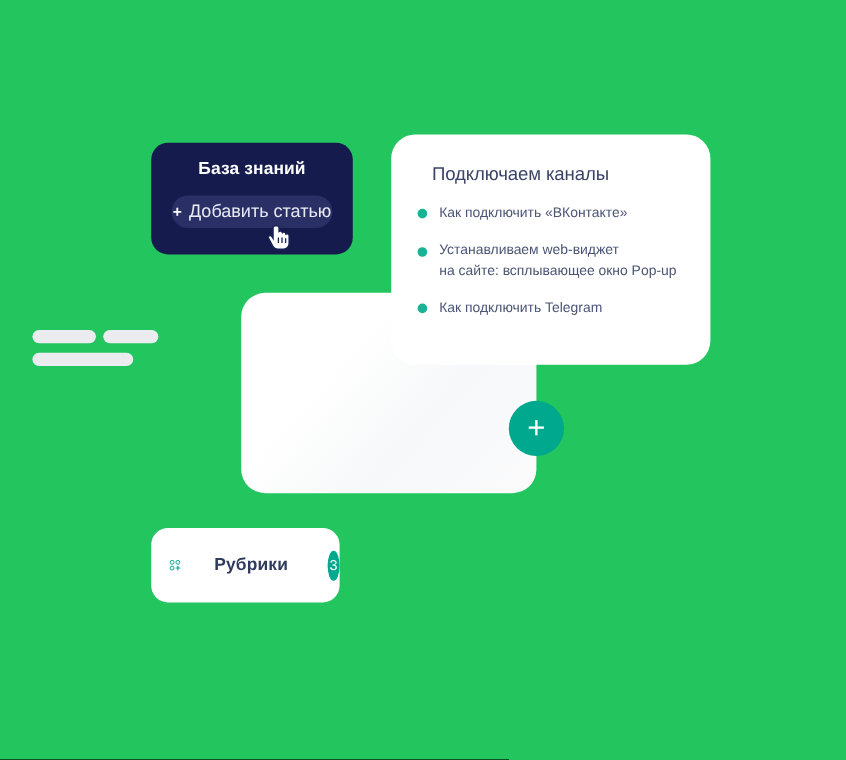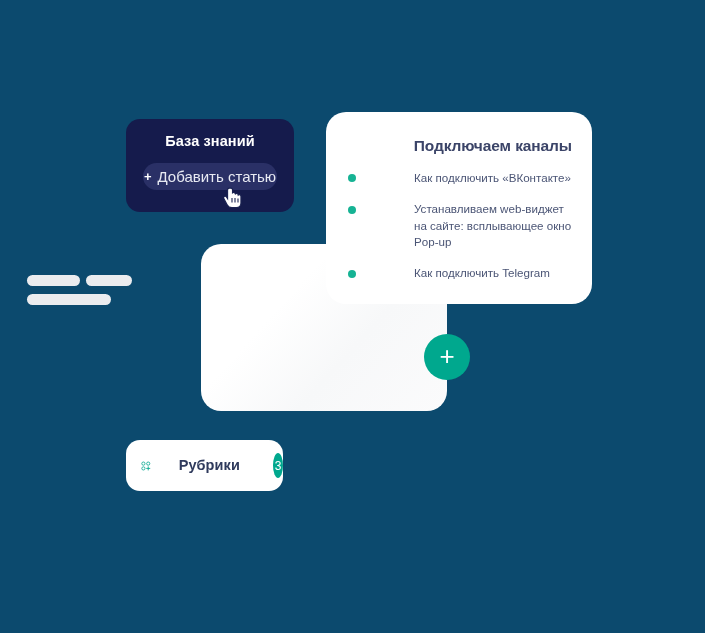--- a/index.html
+++ b/index.html
@@ -8,21 +8,21 @@
     background: #000000;
   }
   body {
     font-family: "Liberation Sans", sans-serif;
     -webkit-font-smoothing: antialiased;
   }
   #stage {
     position: relative;
     width: 705px;
     height: 633px;
-    background: #0c4a6e;
+    background: #22c55e;
     overflow: hidden;
   }
 
   
   .kb-card {
     position: absolute;
     left: 126px;
     top: 119px;
     width: 168px;
     height: 93px;
@@ -89,25 +89,24 @@
     height: 192px;
     background: #ffffff;
     border-radius: 20px;
     z-index: 5;
     box-sizing: border-box;
     padding: 24px 20px 0 22px;
   }
   .info-title {
     color: #3b4468;
     font-size: 15.5px;
-    font-weight: bold;
+    font-weight: normal;
     line-height: 1.33;
     letter-spacing: -.1px;
-    margin: 0 0 13px 0;
-    text-align: right;
+    margin: 0 0 13px 12px;
   }
   .info-title span { display: block; }
   .info-list { list-style: none; margin: 0; padding: 0; }
   .info-list li {
     display: flex;
     align-items: flex-start;
     gap: 10px;
     margin-bottom: 15px;
   }
   .info-list li:last-child { margin-bottom: 0; }
@@ -118,21 +117,21 @@
     background: #16b394;
     flex: 0 0 8px;
     margin-top: 4.5px;
   }
   .info-link {
     color: #4b5575;
     font-size: 11.6px;
     line-height: 1.42;
     cursor: pointer;
   }
-  .info-link span { display: block; margin-left: 48px; }
+  .info-link span { display: block; }
 
   
   .skel-card {
     position: absolute;
     left: 201px;
     top: 244px;
     width: 246px;
     height: 167px;
     border-radius: 20px;
     background: linear-gradient(132deg, #ffffff 0%, #ffffff 34%, #f7f8f9 62%, #fbfbfc 100%);
@@ -197,21 +196,21 @@
     line-height: 1;
     margin-top: -3px;
   }
 
   
   .rub-card {
     position: absolute;
     left: 126px;
     top: 440px;
     width: 157px;
-    height: 51px;
+    height: 62px;
     background: #ffffff;
     border-radius: 14px;
     z-index: 3;
     display: flex;
     align-items: center;
     padding: 0 0 0 15px;
     box-sizing: border-box;
     gap: 28px;
     cursor: pointer;
   }

